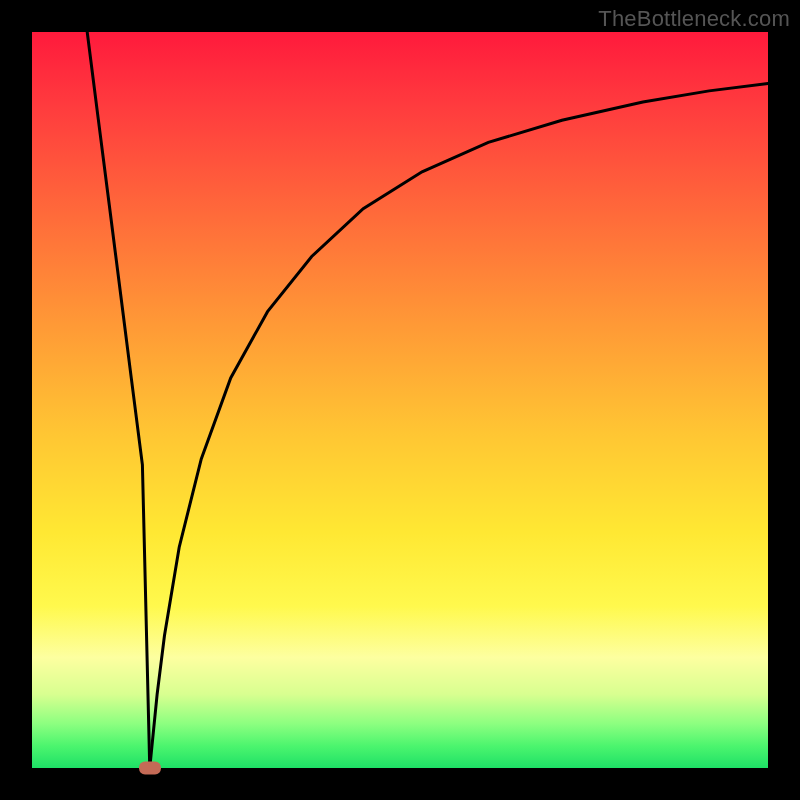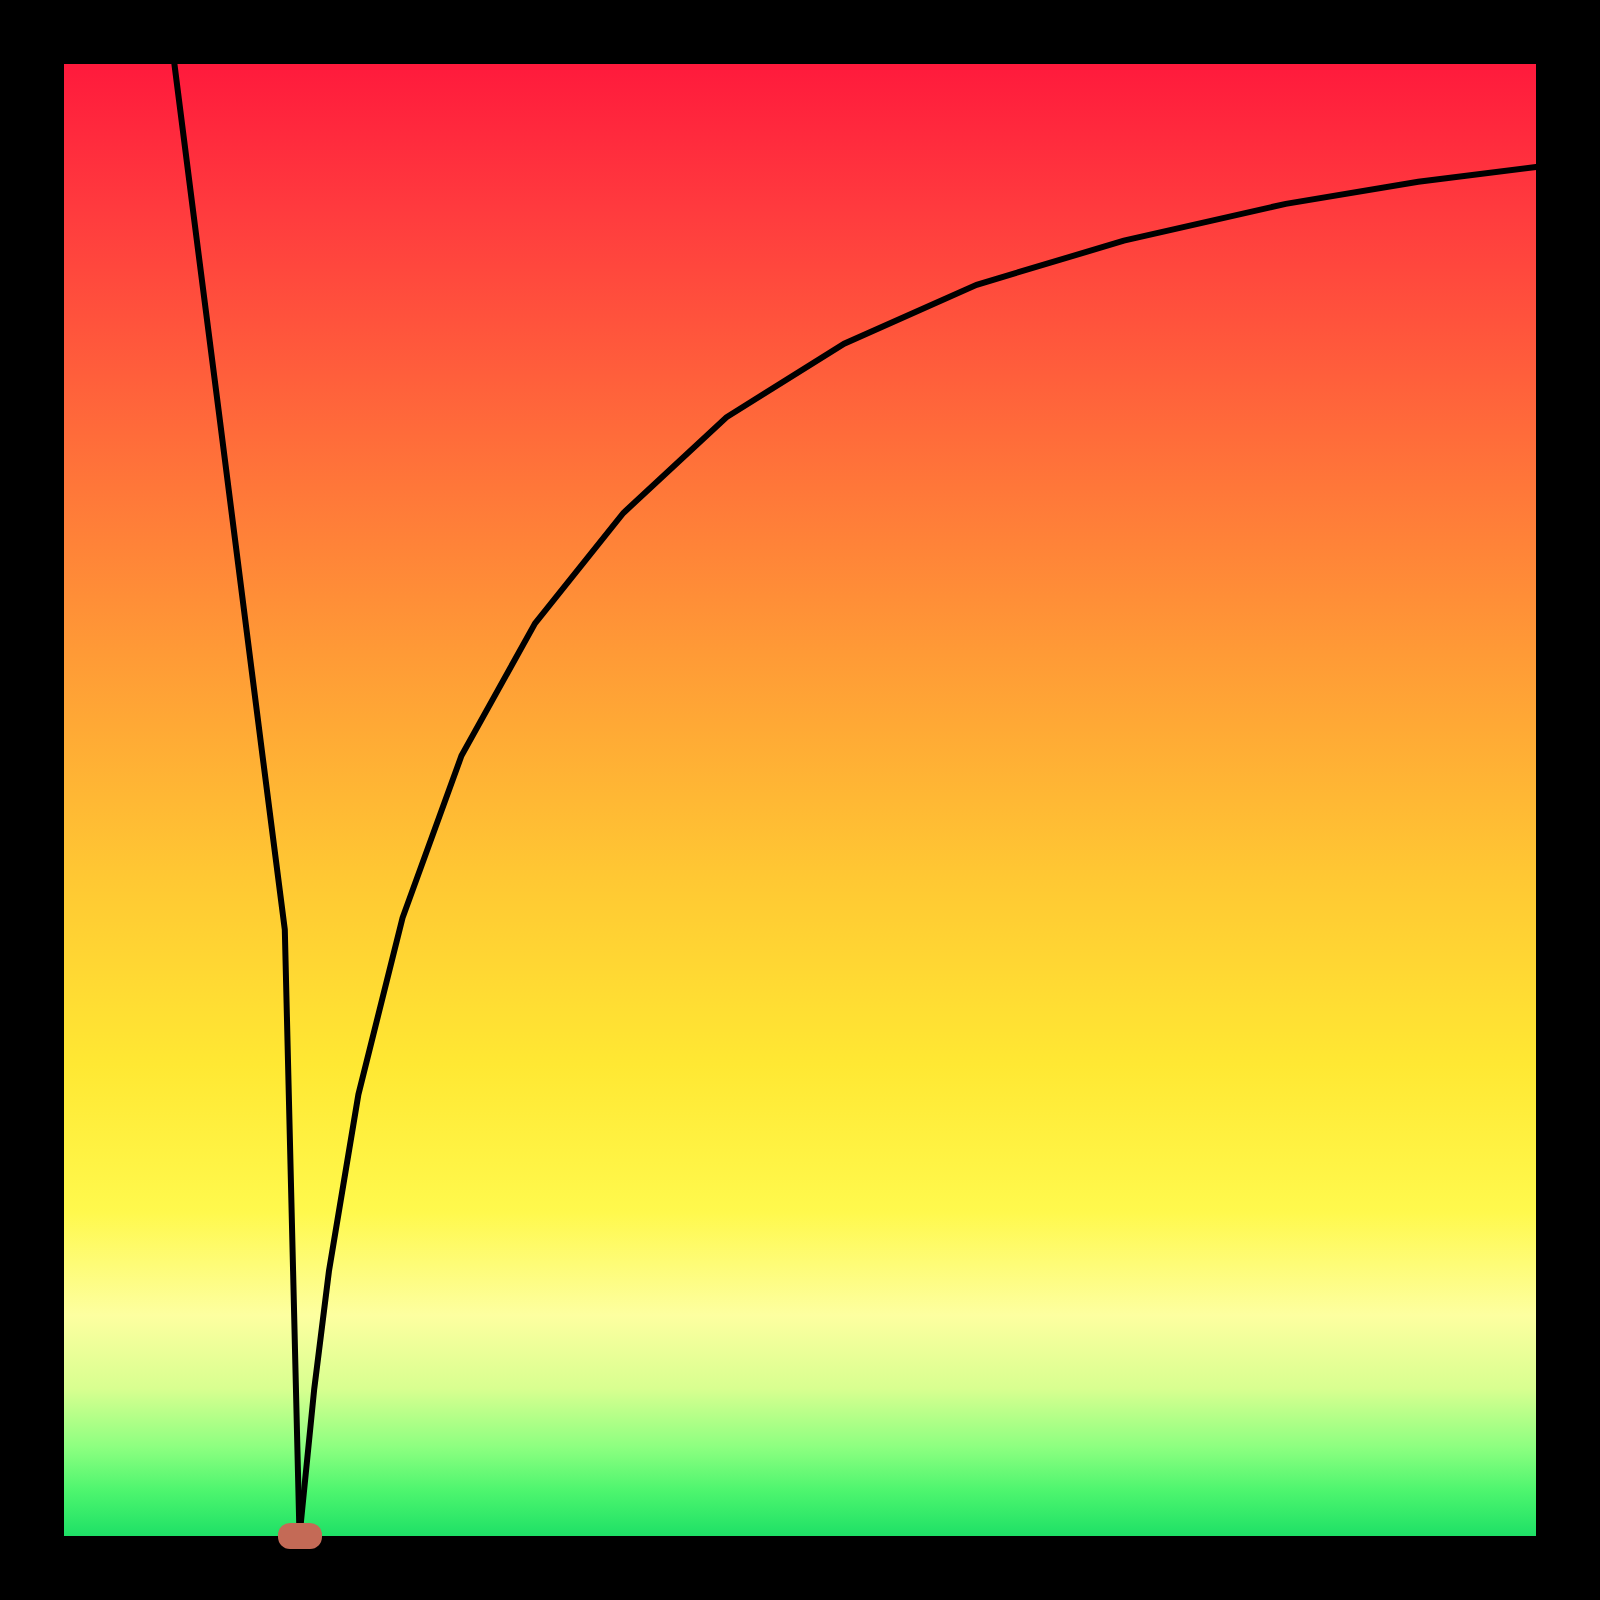--- a/index.html
+++ b/index.html
@@ -73,13 +73,14 @@
 <div class="frame">
   <div class="plot"></div>
 
   <svg class="curve" viewBox="0 0 736 736" preserveAspectRatio="none">
     <path id="curve-left" fill="none" stroke="#000" stroke-width="3" stroke-linecap="round" d="M55.20 0.00 L66.24 86.85 L77.28 172.96 L88.32 259.81 L99.36 346.66 L110.40 432.77 L117.76 736.00"></path>
     <path id="curve-right" fill="none" stroke="#000" stroke-width="3" stroke-linecap="round" d="M117.76 736.00 L125.12 662.40 L132.48 603.52 L147.20 515.20 L169.28 426.88 L198.72 345.92 L235.52 279.68 L279.68 224.48 L331.20 176.64 L390.08 139.84 L456.32 110.40 L529.92 88.32 L610.88 69.92 L677.12 58.88 L736.00 51.52"></path>
   </svg>
 
   <div id="vertex" class="vertex-marker" style="left: 149.76px; top: 768px;"></div>
 
+  <div class="watermark">TheBottleneck.com</div>
 </div>
 
 </body></html>

